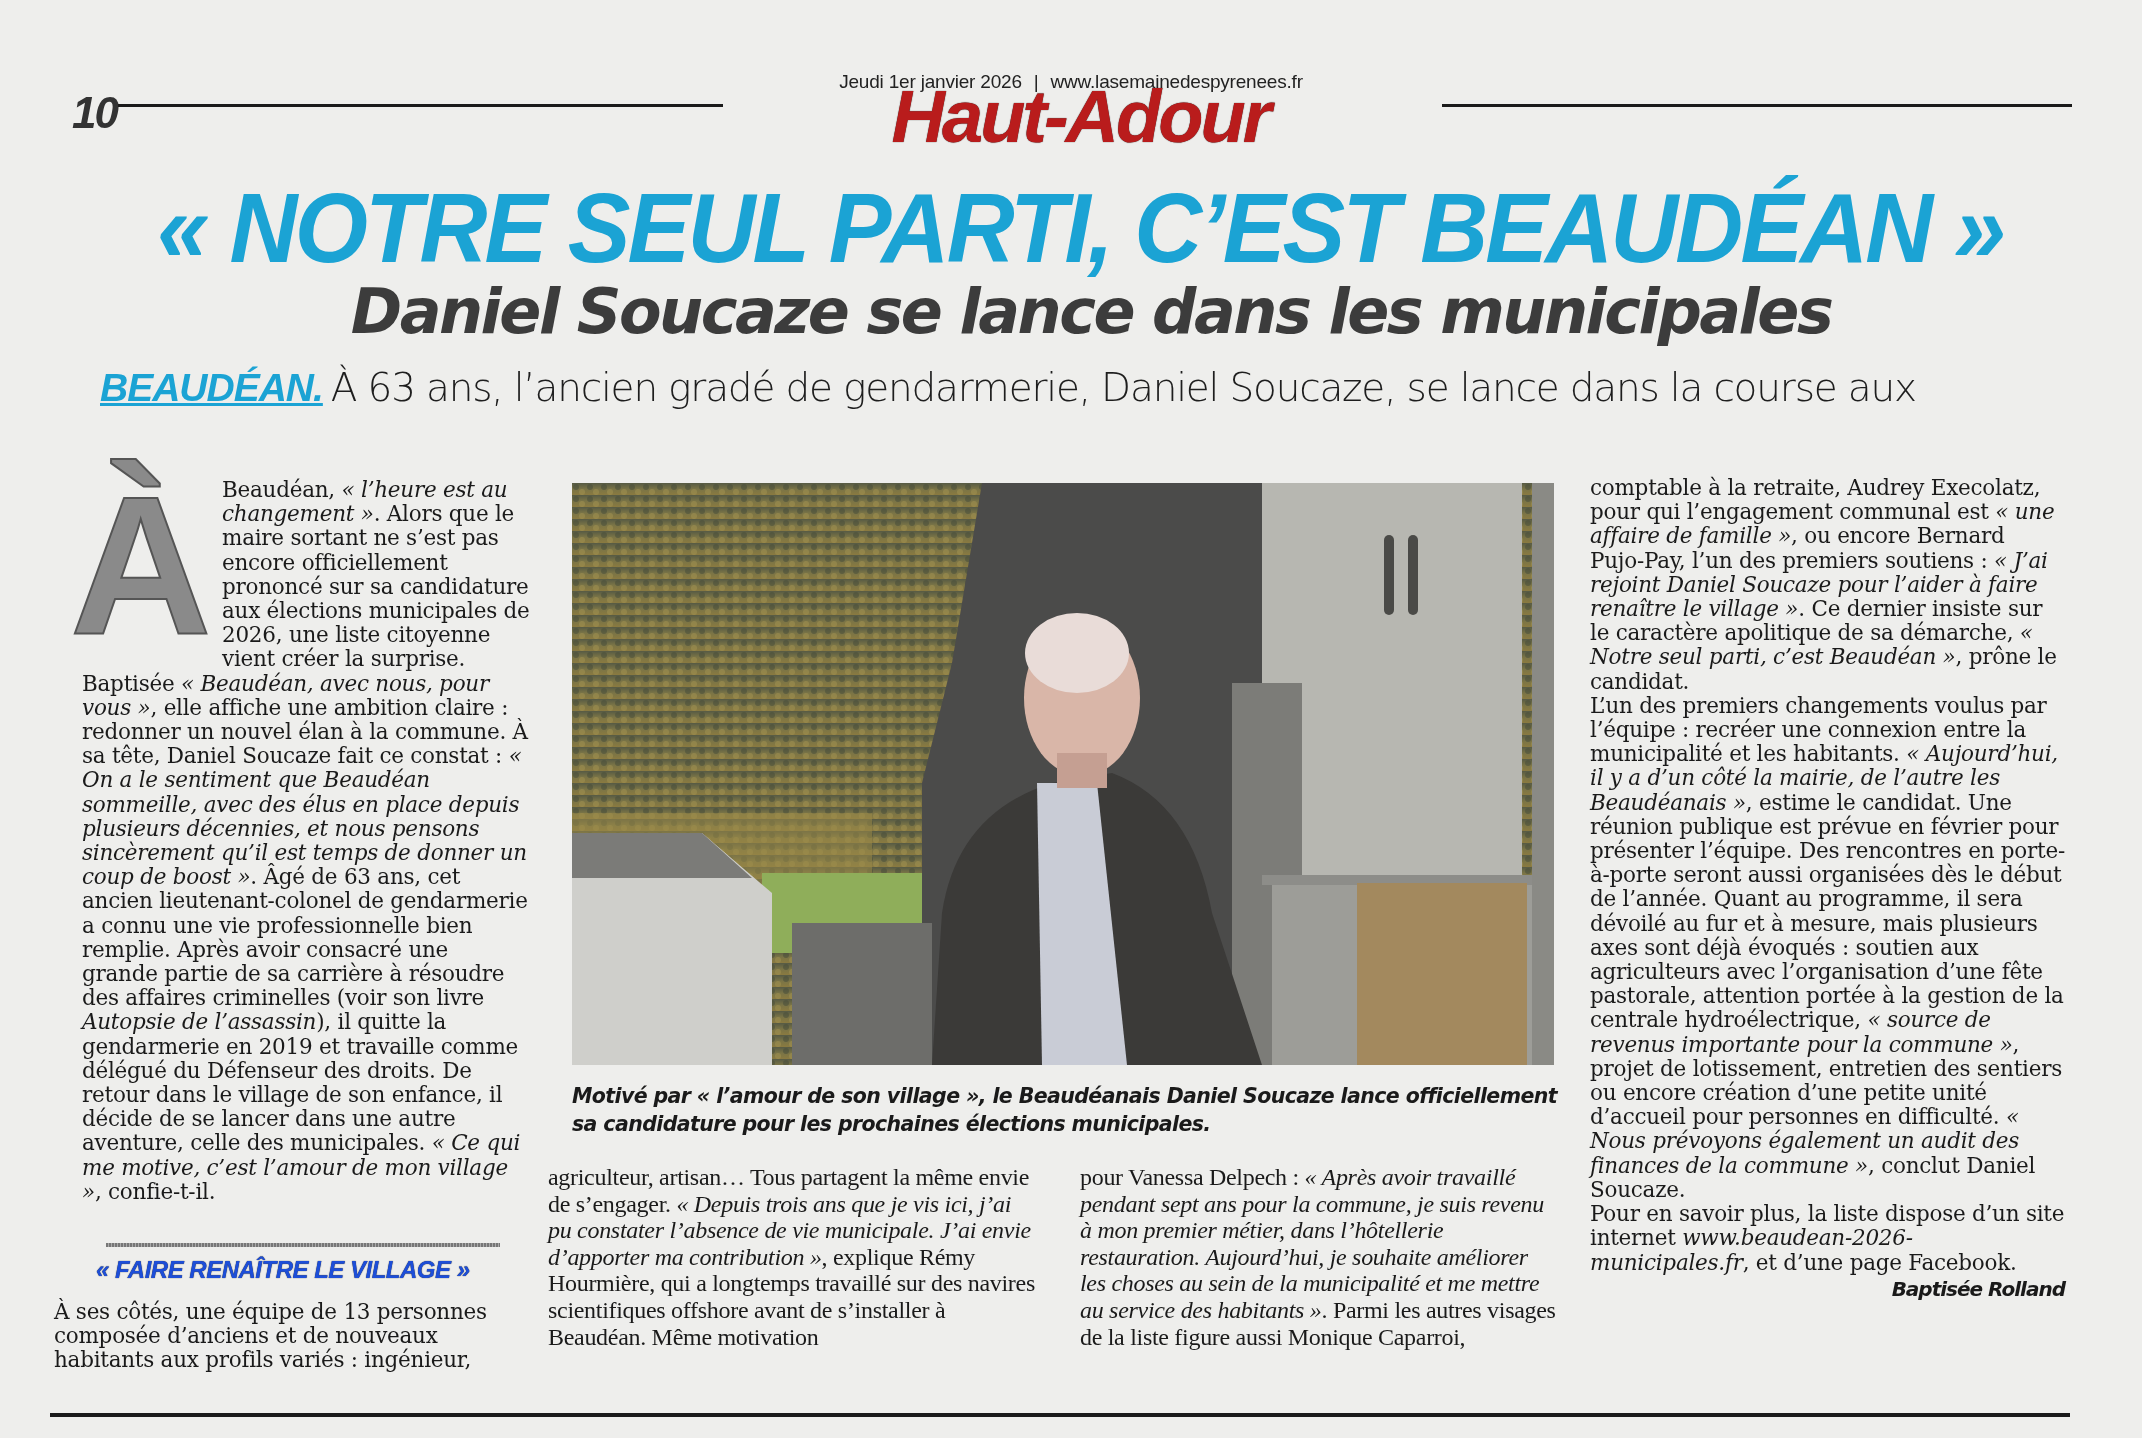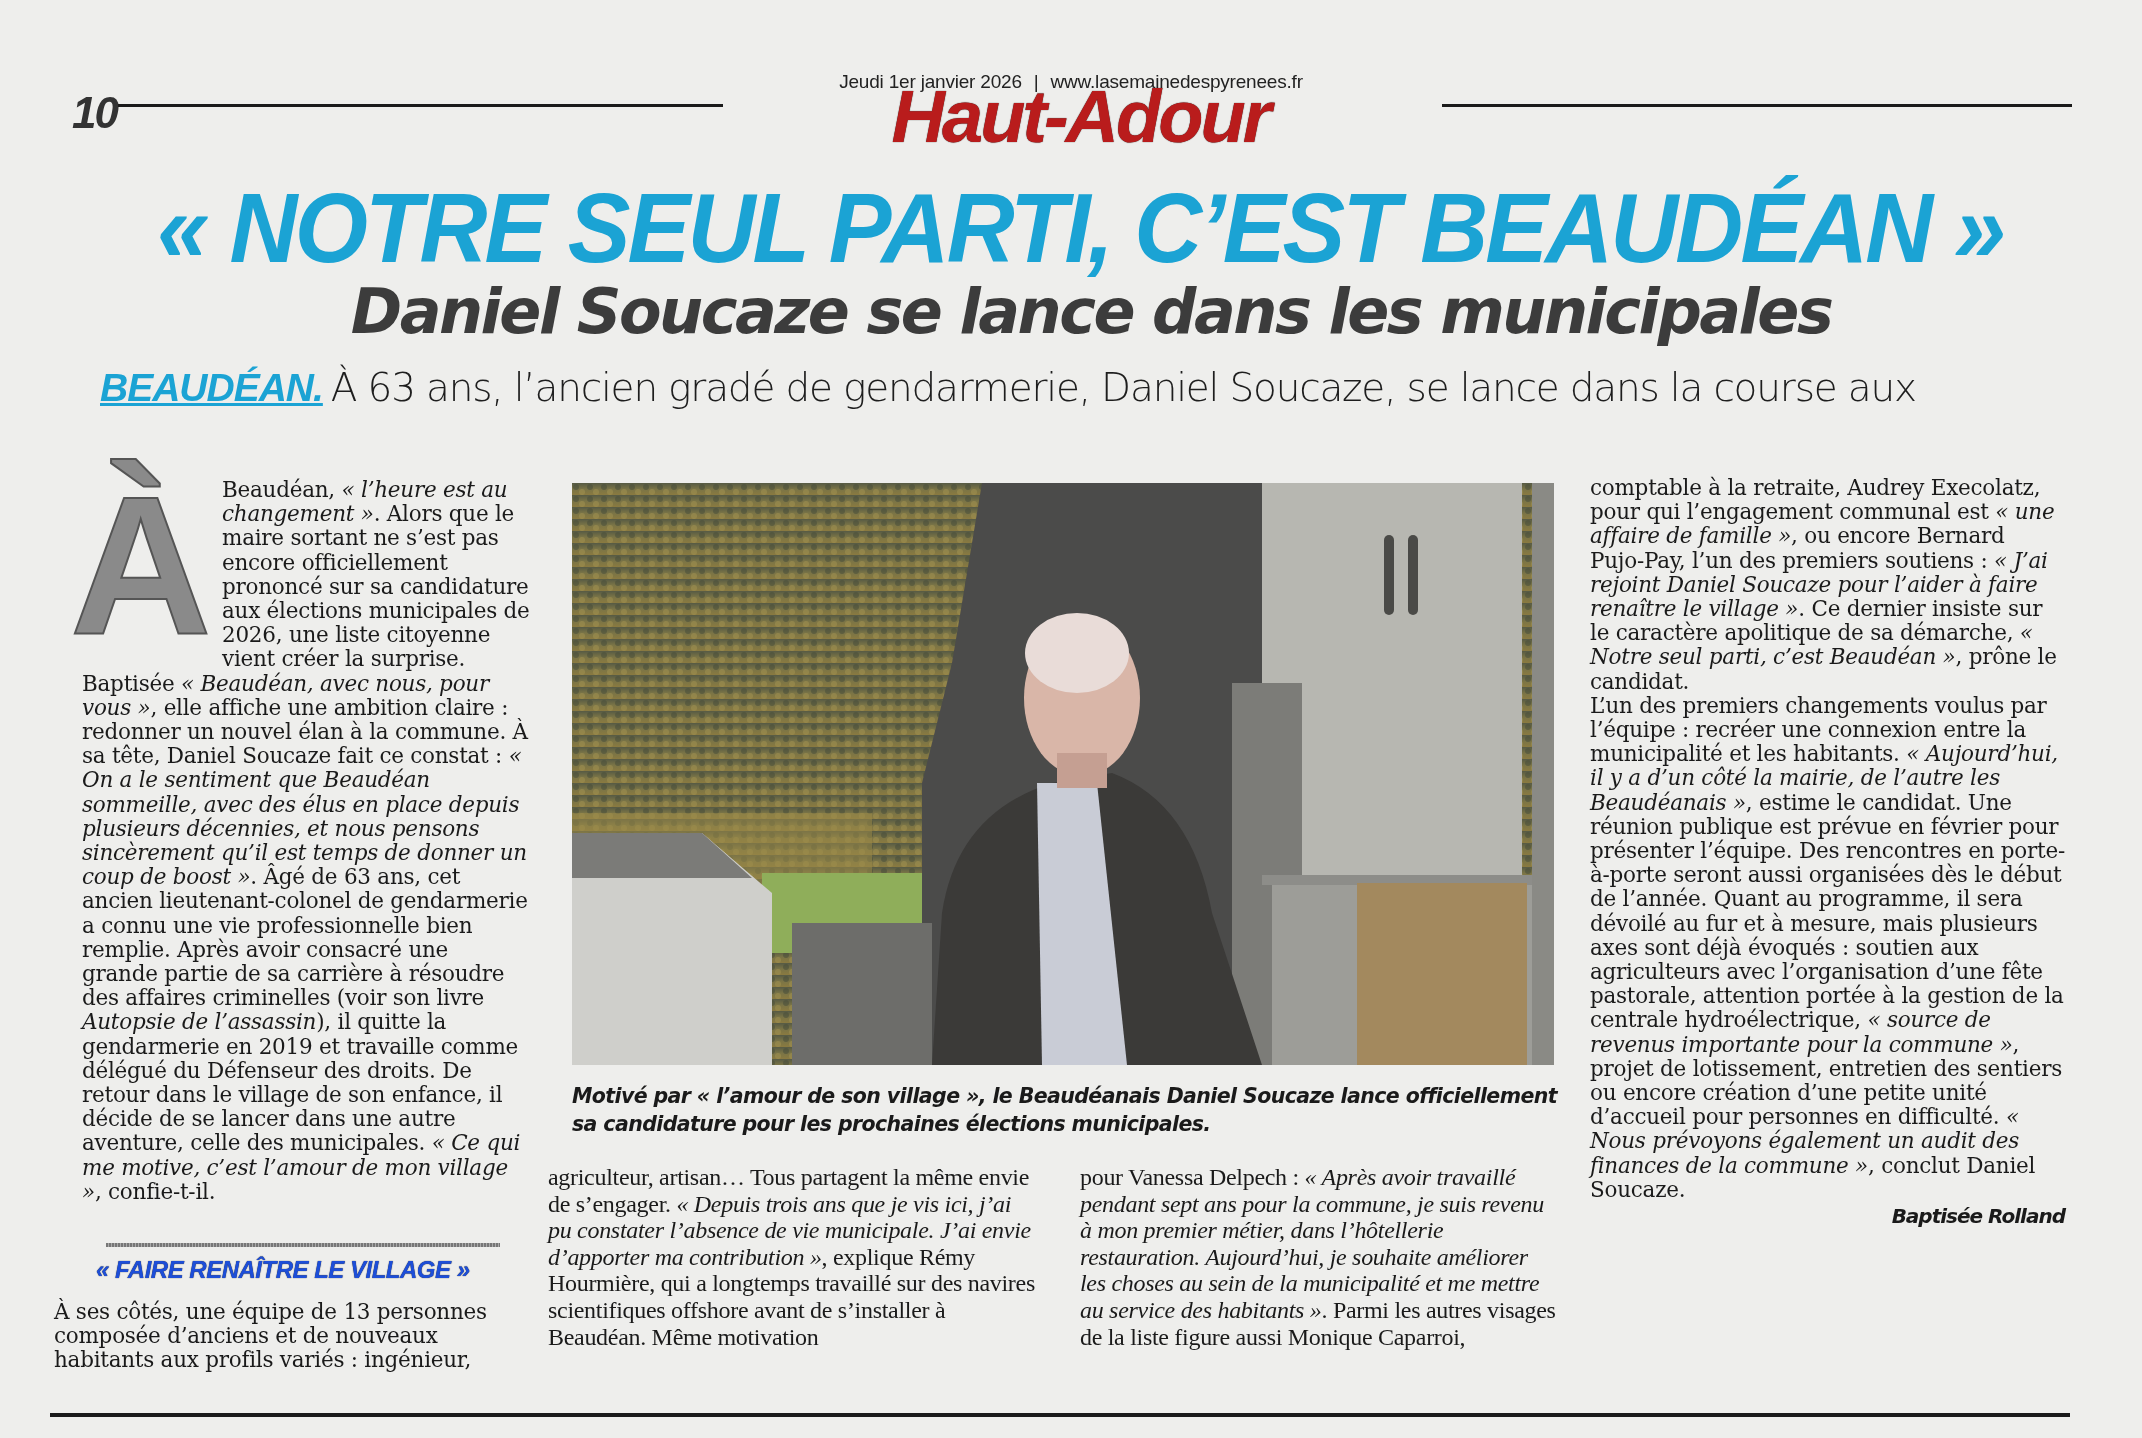--- a/index.html
+++ b/index.html
@@ -168,16 +168,17 @@
   <p><span>agriculteur, artisan… Tous partagent la même envie de s’engager. </span><i>« Depuis trois ans que je vis ici, j’ai pu constater l’absence de vie municipale. J’ai envie d’apporter ma contribution »</i><span>, explique Rémy Hourmière, qui a longtemps travaillé sur des navires scientifiques offshore avant de s’installer à Beaudéan. Même motivation</span></p>
 </div>
 
 <div class="abs col narrow" style="left:1080px; top:1164px; width:478px;">
   <p><span>pour Vanessa Delpech : </span><i>« Après avoir travaillé pendant sept ans pour la commune, je suis revenu à mon premier métier, dans l’hôtellerie restauration. Aujourd’hui, je souhaite améliorer les choses au sein de la municipalité et me mettre au service des habitants »</i><span>. Parmi les autres visages de la liste figure aussi Monique Caparroi,</span></p>
 </div>
 
 <div class="abs col" style="left:1590px; top:476px; width:475px;">
   <p><span>comptable à la retraite, Audrey Execolatz, pour qui l’engagement communal est </span><i>« une affaire de famille »</i><span>, ou encore Bernard Pujo-Pay, l’un des premiers soutiens : </span><i>« J’ai rejoint Daniel Soucaze pour l’aider à faire renaître le village »</i><span>. Ce dernier insiste sur le caractère apolitique de sa démarche, </span><i>« Notre seul parti, c’est Beaudéan »</i><span>, prône le candidat.</span></p>
   <p><span>L’un des premiers changements voulus par l’équipe : recréer une connexion entre la municipalité et les habitants. </span><i>« Aujourd’hui, il y a d’un côté la mairie, de l’autre les Beaudéanais »</i><span>, estime le candidat. Une réunion publique est prévue en février pour présenter l’équipe. Des rencontres en porte-à-porte seront aussi organisées dès le début de l’année. Quant au programme, il sera dévoilé au fur et à mesure, mais plusieurs axes sont déjà évoqués : soutien aux agriculteurs avec l’organisation d’une fête pastorale, attention portée à la gestion de la centrale hydroélectrique, </span><i>« source de revenus importante pour la commune »</i><span>, projet de lotissement, entretien des sentiers ou encore création d’une petite unité d’accueil pour personnes en difficulté. </span><i>« Nous prévoyons également un audit des finances de la commune »</i><span>, conclut Daniel Soucaze.</span></p>
+  <p><span>Pour en savoir plus, la liste dispose d’un site internet </span><i>www.beaudean-2026-municipales.fr</i><span>, et d’une page Facebook.</span></p>
   <div class="byline" style="margin-top:2px;">Baptisée Rolland</div>
 </div>
 
 <div class="abs rule" style="left:50px; top:1413px; width:2020px; height:4px;"></div>
 
 </body></html>

